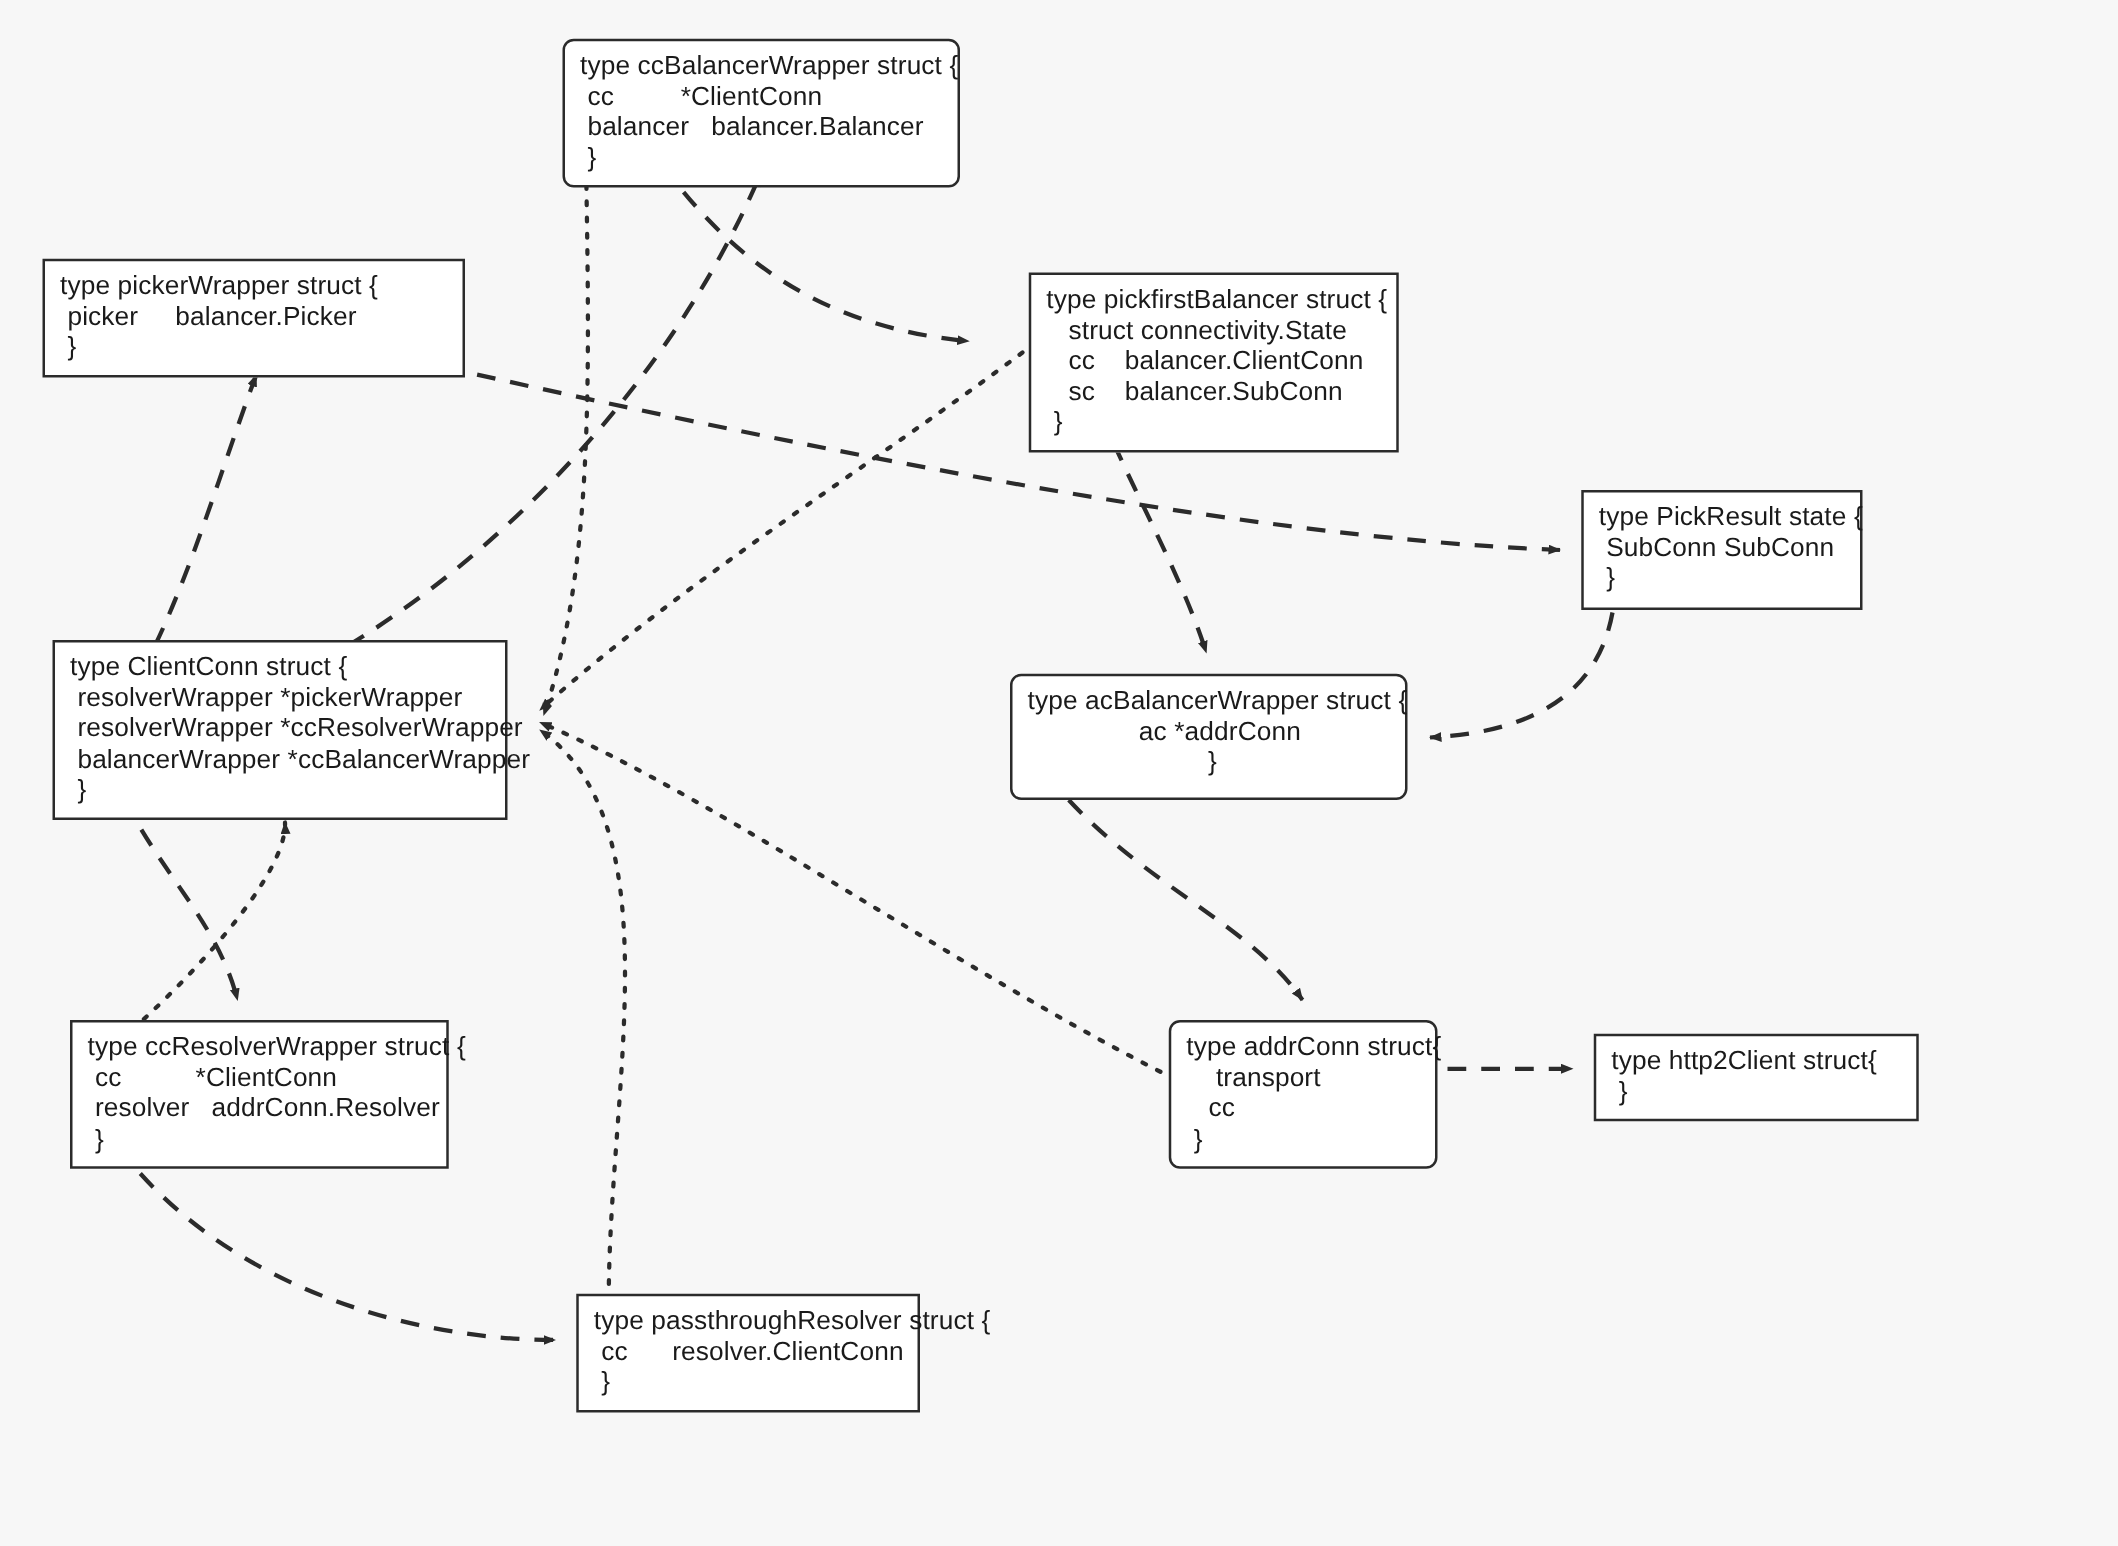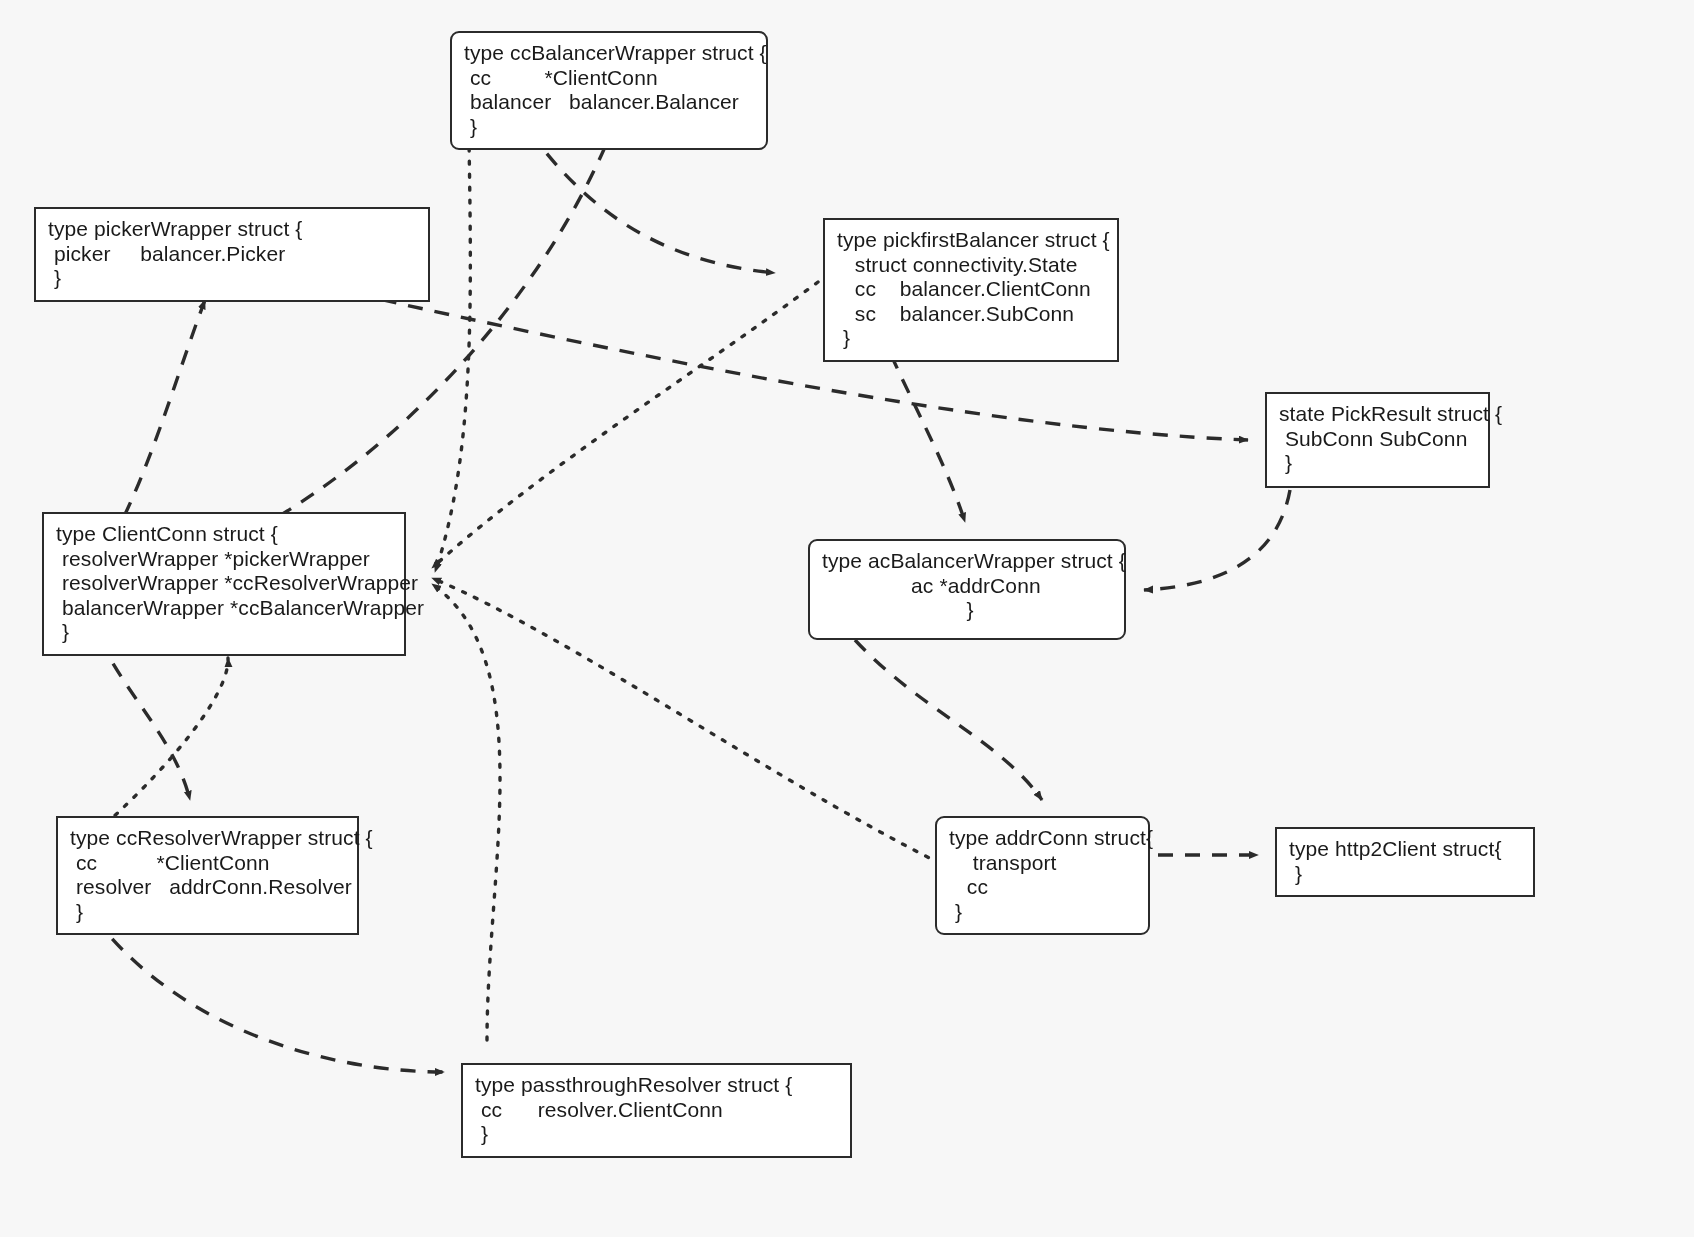--- a/index.html
+++ b/index.html
@@ -66,24 +66,24 @@
       <path stroke-dasharray="3,10" stroke-linecap="round" d="M 468,70 C 470,260 480,440 435,572"></path>
       <path stroke-dasharray="3,10" stroke-linecap="round" d="M 818,282 C 700,370 540,470 432,568"></path>
       <path stroke-dasharray="3,10" stroke-linecap="round" d="M 66,858 C 150,790 230,700 228,658"></path>
       <path stroke-dasharray="3,10" stroke-linecap="round" d="M 975,880 C 800,800 580,640 432,578"></path>
       <path stroke-dasharray="3,10" stroke-linecap="round" d="M 487,1040 C 487,870 540,660 432,584"></path>
     </g>
   </svg>
 
   <div id="node-layer">
       <div class="node rounded" style="left: 450px; top: 31px; width: 318px; min-height: 98px;"><span class="ln">type ccBalancerWrapper struct {</span><span class="ln"> cc         *ClientConn</span><span class="ln"> balancer   balancer.Balancer</span><span class="ln"> }</span></div>
-      <div class="node" style="left: 34px; top: 207px; width: 396px; min-height: 88px;"><span class="ln">type pickerWrapper struct {</span><span class="ln"> picker     balancer.Picker</span><span class="ln"> }</span></div>
+      <div class="node" style="left: 34px; top: 207px; width: 338px; min-height: 88px;"><span class="ln">type pickerWrapper struct {</span><span class="ln"> picker     balancer.Picker</span><span class="ln"> }</span></div>
       <div class="node" style="left: 791px; top: 218px; width: 296px; min-height: 133px; margin-left: 32px;"><span class="ln">type pickfirstBalancer struct {</span><span class="ln">   struct connectivity.State</span><span class="ln">   cc    balancer.ClientConn</span><span class="ln">   sc    balancer.SubConn</span><span class="ln"> }</span></div>
-      <div class="node" style="left: 1265px; top: 392px; width: 225px; min-height: 96px;"><span class="ln">state PickResult struct {</span><span class="ln"> SubConn SubConn</span><span class="ln"> }</span></div>
+      <div class="node" style="left: 1265px; top: 392px; width: 225px; min-height: 96px;"><span class="ln">type PickResult state {</span><span class="ln"> SubConn SubConn</span><span class="ln"> }</span></div>
       <div class="node" style="left: 42px; top: 512px; width: 364px; min-height: 127px;"><span class="ln">type ClientConn struct {</span><span class="ln"> resolverWrapper *pickerWrapper</span><span class="ln"> resolverWrapper *ccResolverWrapper</span><span class="ln"> balancerWrapper *ccBalancerWrapper</span><span class="ln"> }</span></div>
       <div class="node rounded" style="left: 808px; top: 539px; width: 318px; min-height: 101px; text-align: center;"><span class="ln">type acBalancerWrapper struct {</span><span class="ln">   ac *addrConn</span><span class="ln"> }</span></div>
       <div class="node" style="left: 56px; top: 816px; width: 303px; min-height: 101px;"><span class="ln">type ccResolverWrapper struct {</span><span class="ln"> cc          *ClientConn</span><span class="ln"> resolver   addrConn.Resolver</span><span class="ln"> }</span></div>
       <div class="node rounded" style="left: 935px; top: 816px; width: 215px; min-height: 99px;"><span class="ln">type addrConn struct{</span><span class="ln">    transport</span><span class="ln">   cc</span><span class="ln"> }</span></div>
       <div class="node" style="left: 1275px; top: 827px; width: 260px; min-height: 57px;"><span class="ln">type http2Client struct{</span><span class="ln"> }</span></div>
-      <div class="node" style="left: 461px; top: 1035px; width: 391px; min-height: 74px; margin-top: 28px;"><span class="ln">type passthroughResolver struct {</span><span class="ln"> cc      resolver.ClientConn</span><span class="ln"> }</span></div>
+      <div class="node" style="left: 461px; top: 1035px; width: 275px; min-height: 74px;"><span class="ln">type passthroughResolver struct {</span><span class="ln"> cc      resolver.ClientConn</span><span class="ln"> }</span></div>
     </div>
 
 </div>
 
 </body></html>

